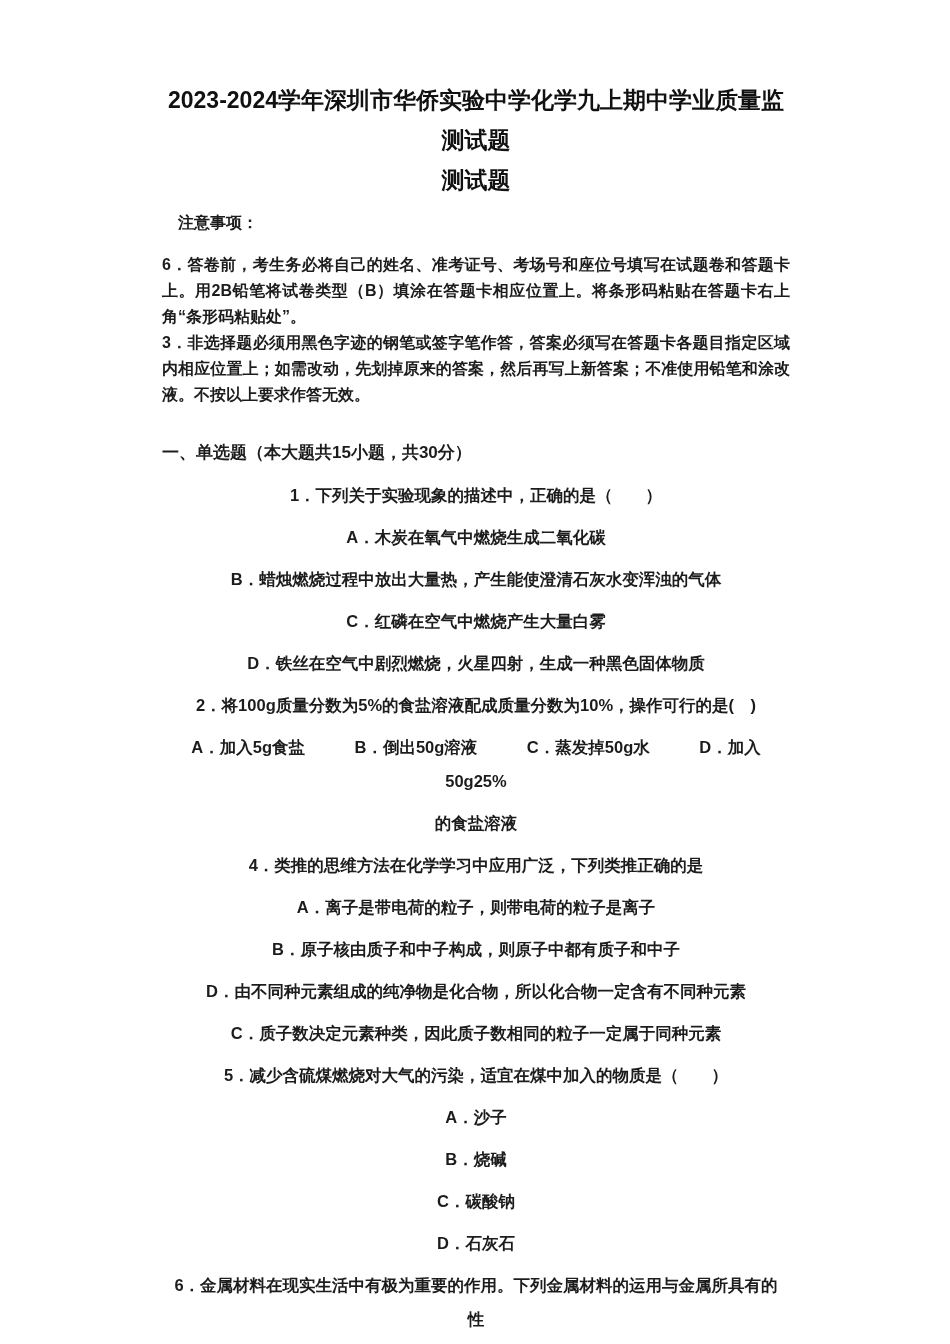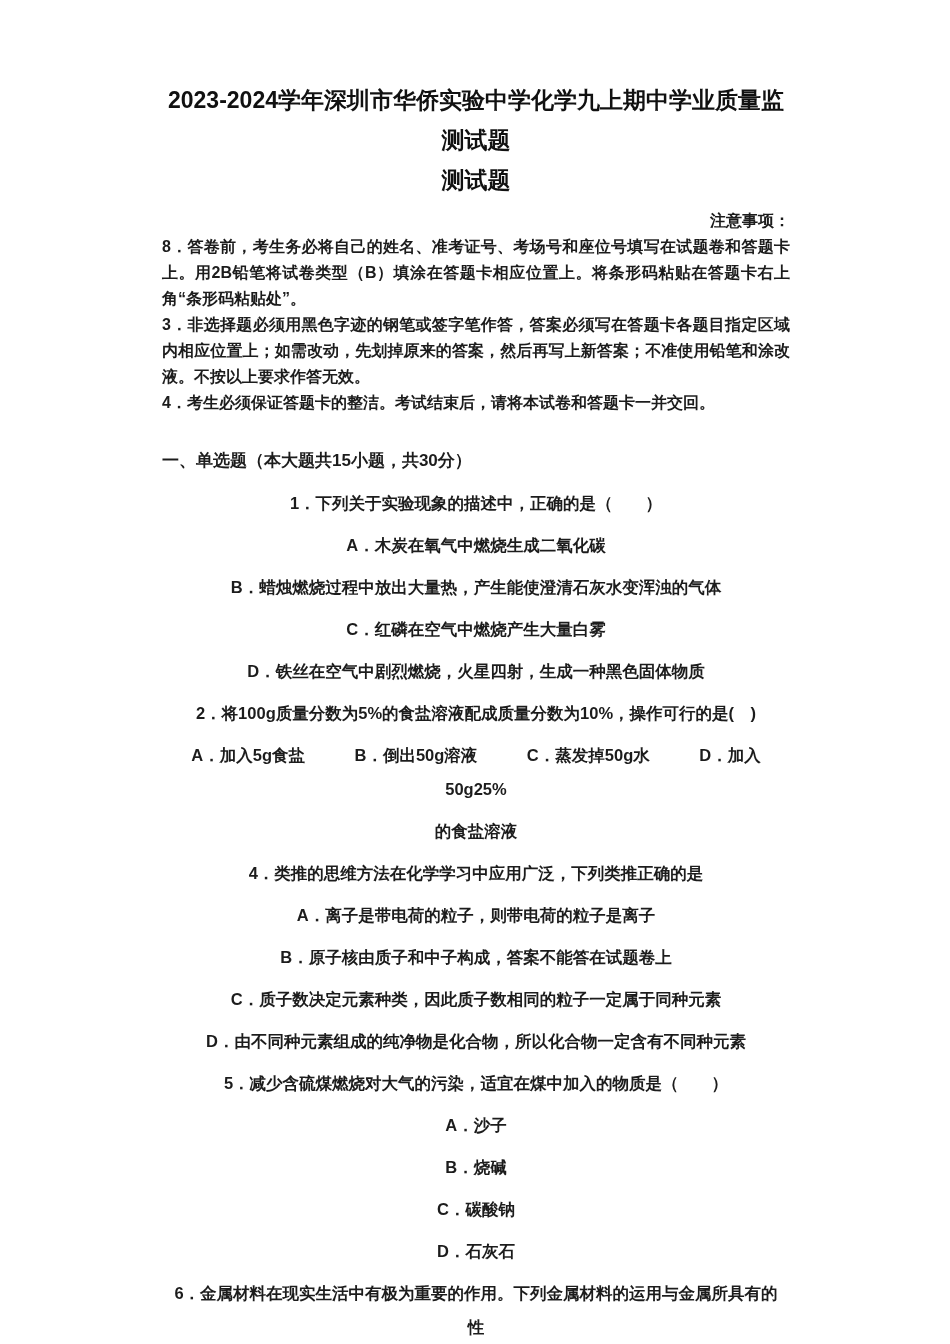--- a/index.html
+++ b/index.html
@@ -33,22 +33,21 @@
   }
   .title-line + .title-line {
     margin-top: 11px;
   }
   .notice {
     margin-top: 14px;
   }
   .notice-heading {
     font-size: 16px;
     line-height: 26px;
-    margin: 0;
-    text-align: right;
+    margin: 16px;
   }
   .notice-item {
     font-size: 16px;
     line-height: 26px;
     margin: 0;
     text-align: justify;
   }
   .section-heading {
     margin-top: 28px;
     font-size: 17px;
@@ -70,23 +69,22 @@
 <div class="page">
 
   <div class="title-block">
     <div class="title-line">2023-2024学年深圳市华侨实验中学化学九上期中学业质量监</div>
     <div class="title-line">测试题</div>
     <div class="title-line">测试题</div>
   </div>
 
   <div class="notice">
     <div class="notice-heading">注意事项：</div>
-    <p class="notice-item">8．答卷前，考生务必将自己的姓名、准考证号、考场号和座位号填写在试题卷和答题卡上。用2B铅笔将试卷类型（B）填涂在答题卡相应位置上。将条形码粘贴在答题卡右上角“条形码粘贴处”。</p>
+    <p class="notice-item">6．答卷前，考生务必将自己的姓名、准考证号、考场号和座位号填写在试题卷和答题卡上。用2B铅笔将试卷类型（B）填涂在答题卡相应位置上。将条形码粘贴在答题卡右上角“条形码粘贴处”。</p>
     <p class="notice-item">3．非选择题必须用黑色字迹的钢笔或签字笔作答，答案必须写在答题卡各题目指定区域内相应位置上；如需改动，先划掉原来的答案，然后再写上新答案；不准使用铅笔和涂改液。不按以上要求作答无效。</p>
-    <p class="notice-item">4．考生必须保证答题卡的整洁。考试结束后，请将本试卷和答题卡一并交回。</p>
   </div>
 
   <div class="section-heading">一、单选题（本大题共15小题，共30分）</div>
 
   <div class="question">
     <p class="qline">1．下列关于实验现象的描述中，正确的是（　　）</p>
     <p class="qline">A．木炭在氧气中燃烧生成二氧化碳</p>
     <p class="qline">B．蜡烛燃烧过程中放出大量热，产生能使澄清石灰水变浑浊的气体</p>
     <p class="qline">C．红磷在空气中燃烧产生大量白雾</p>
     <p class="qline">D．铁丝在空气中剧烈燃烧，火星四射，生成一种黑色固体物质</p>
@@ -95,23 +93,23 @@
   <div class="question">
     <p class="qline">2．将100g质量分数为5%的食盐溶液配成质量分数为10%，操作可行的是(　)</p>
     <p class="qline">A．加入5g食盐　　　B．倒出50g溶液　　　C．蒸发掉50g水　　　D．加入50g25%</p>
     <p class="qline">的食盐溶液</p>
   </div>
 
 
   <div class="question">
     <p class="qline">4．类推的思维方法在化学学习中应用广泛，下列类推正确的是</p>
     <p class="qline">A．离子是带电荷的粒子，则带电荷的粒子是离子</p>
-    <p class="qline">B．原子核由质子和中子构成，答案不能答在试题卷上</p>
+    <p class="qline">B．原子核由质子和中子构成，则原子中都有质子和中子</p>
+    <p class="qline">D．由不同种元素组成的纯净物是化合物，所以化合物一定含有不同种元素</p>
     <p class="qline">C．质子数决定元素种类，因此质子数相同的粒子一定属于同种元素</p>
-    <p class="qline">D．由不同种元素组成的纯净物是化合物，所以化合物一定含有不同种元素</p>
   </div>
 
   <div class="question">
     <p class="qline">5．减少含硫煤燃烧对大气的污染，适宜在煤中加入的物质是（　　）</p>
     <p class="qline">A．沙子</p>
     <p class="qline">B．烧碱</p>
     <p class="qline">C．碳酸钠</p>
     <p class="qline">D．石灰石</p>
   </div>
 

